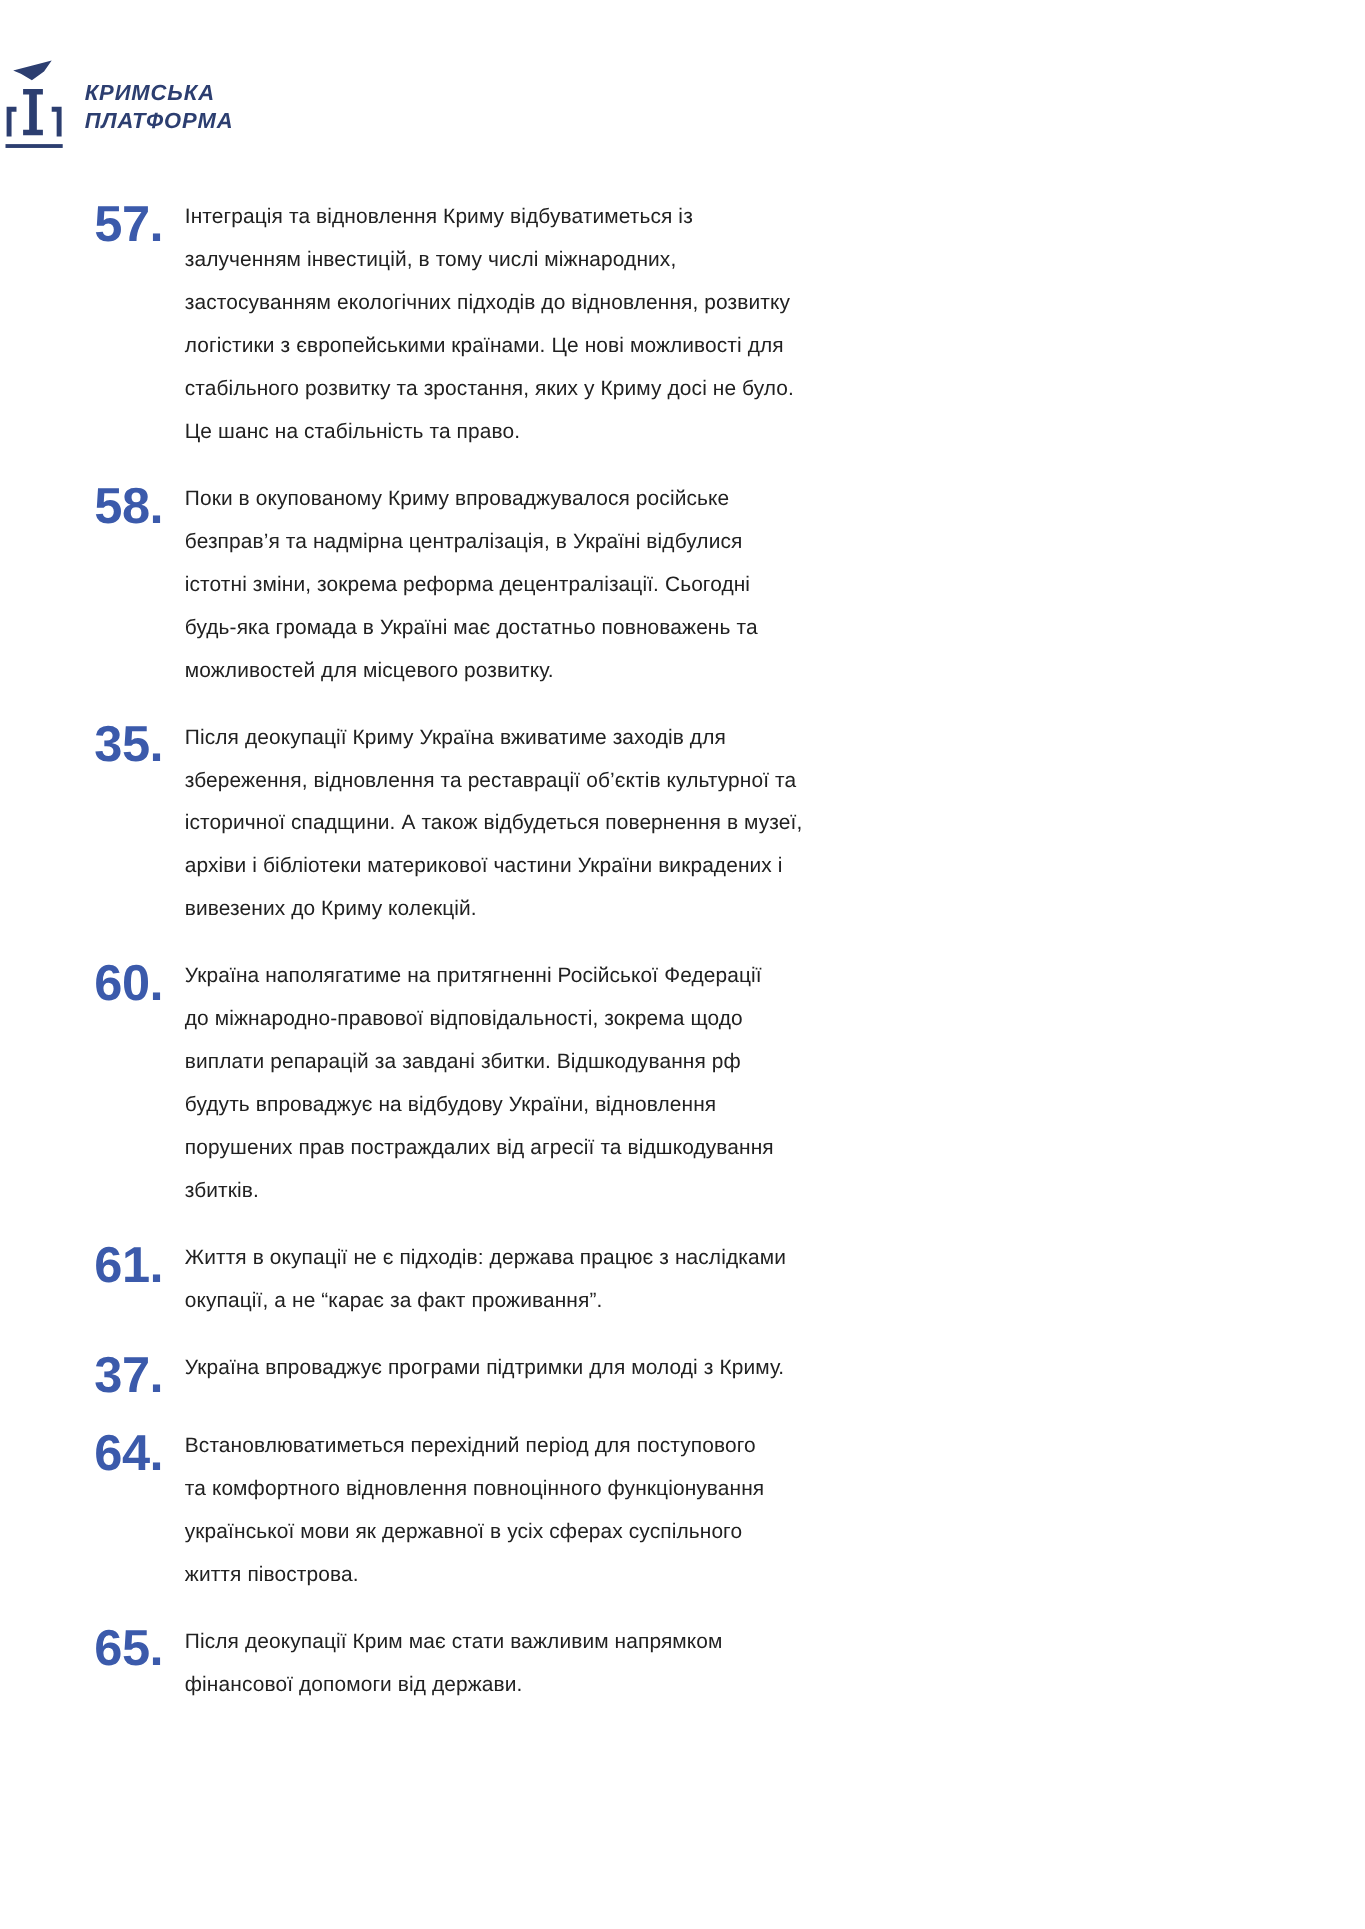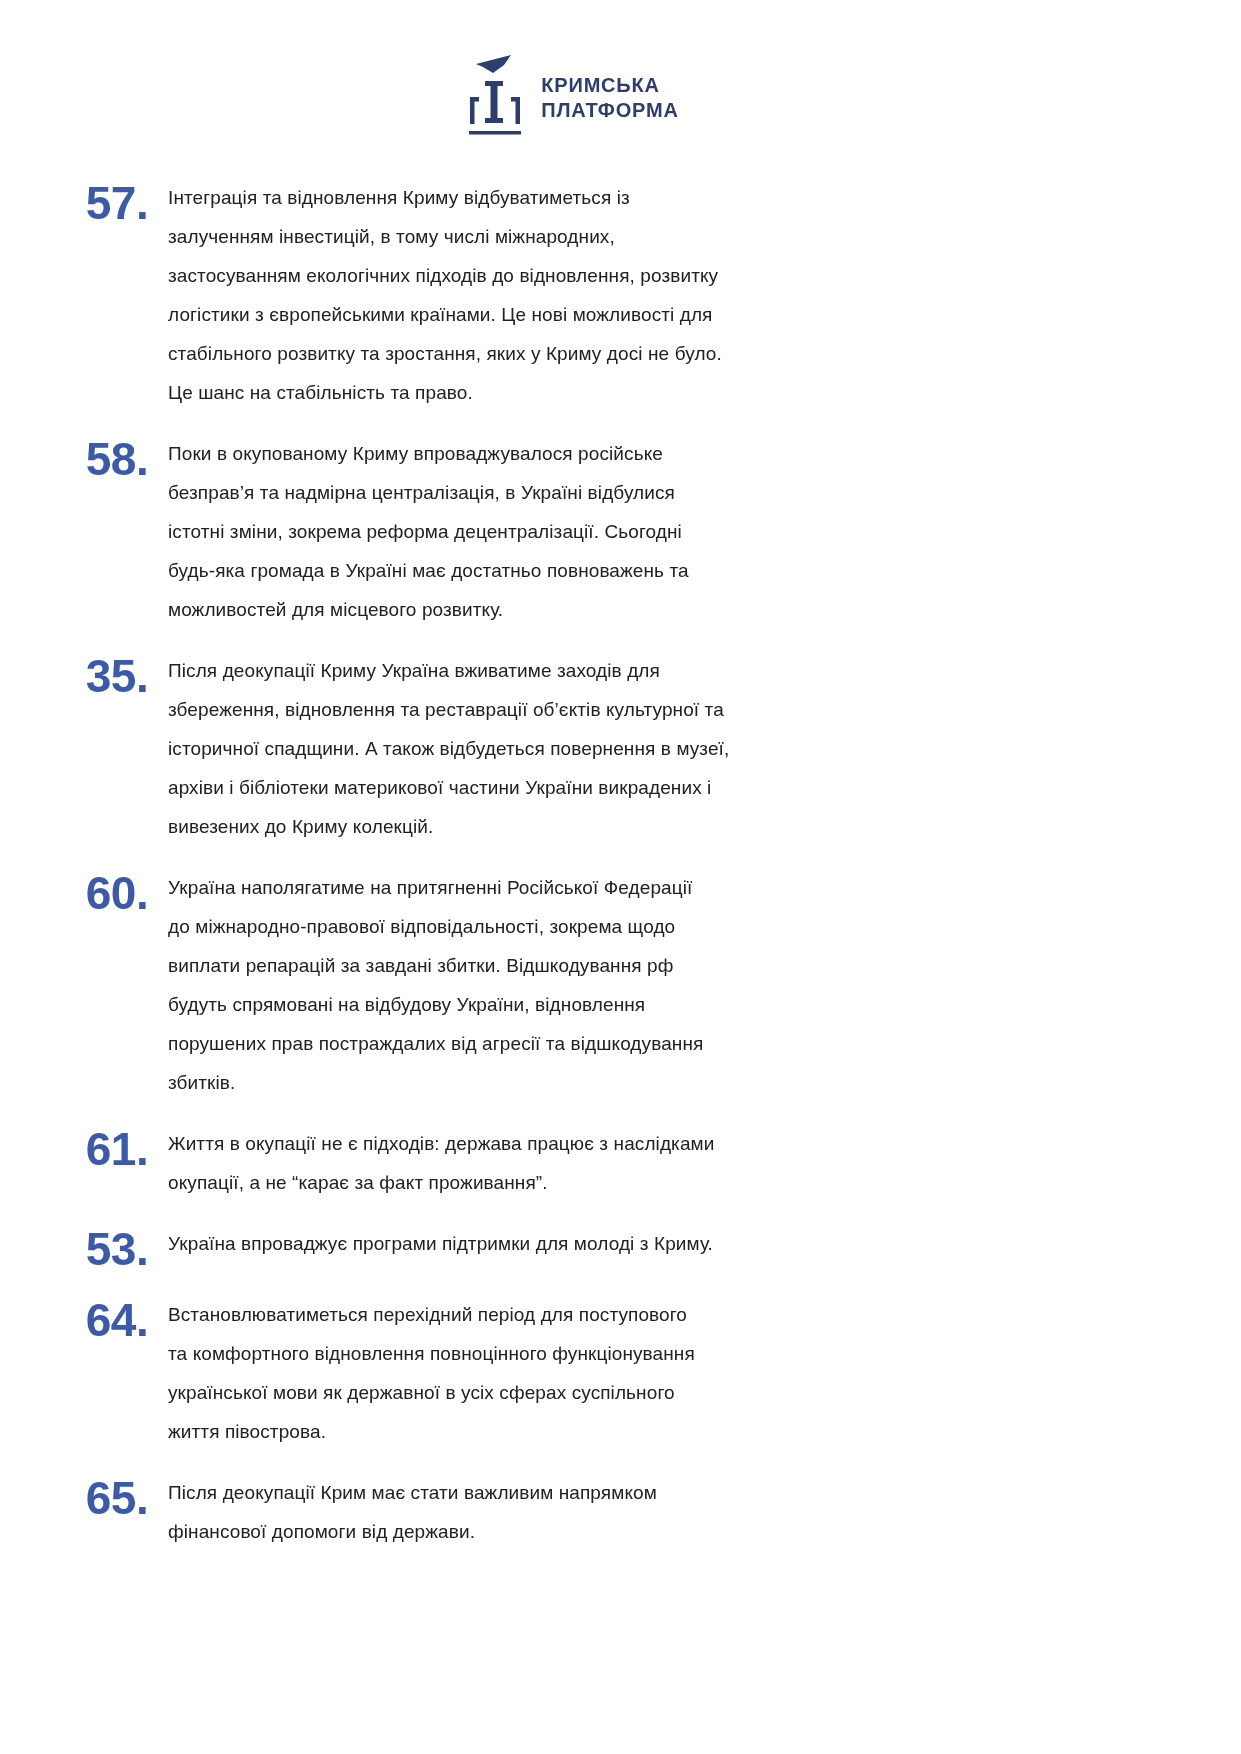--- a/index.html
+++ b/index.html
@@ -14,25 +14,26 @@
   .page {
     width: 1241px;
     height: 1754px;
     background: var(--background, #fff);
     box-sizing: border-box;
     position: relative;
   }
   
   .header {
     display: flex;
-    justify-content: center;
+    justify-content: flex-start;
     align-items: center;
     padding: 50px 98px 0 0;
     height: 96px;
     box-sizing: content-box;
+    font-style: italic;
   }
   .logo {
     display: flex;
     align-items: center;
     gap: 15px;
   }
   .logo-mark {
     color: var(--logo_navy, #2c3e70);
     width: 62px;
     height: 90px;
@@ -132,34 +133,34 @@
 історичної спадщини. А також відбудеться повернення в музеї,
 архіви і бібліотеки материкової частини України викрадених і
 вивезених до Криму колекцій.</p>
       </section>
 
       <section class="item">
         <div class="num">60.</div>
         <p class="txt">Україна наполягатиме на притягненні Російської Федерації
 до міжнародно-правової відповідальності, зокрема щодо
 виплати репарацій за завдані збитки. Відшкодування рф
-будуть спрямовані на відбудову України, відновлення
+будуть впроваджує на відбудову України, відновлення
 порушених прав постраждалих від агресії та відшкодування
 збитків.</p>
       </section>
 
       <section class="item">
         <div class="num">61.</div>
         <p class="txt">Життя в окупації не є підходів: держава працює з наслідками
 окупації, а не “карає за факт проживання”.</p>
       </section>
 
 
       <section class="item">
-        <div class="num">53.</div>
+        <div class="num">37.</div>
         <p class="txt">Україна впроваджує програми підтримки для молоді з Криму.</p>
       </section>
 
       <section class="item">
         <div class="num">64.</div>
         <p class="txt">Встановлюватиметься перехідний період для поступового
 та комфортного відновлення повноцінного функціонування
 української мови як державної в усіх сферах суспільного
 життя півострова.</p>
       </section>

